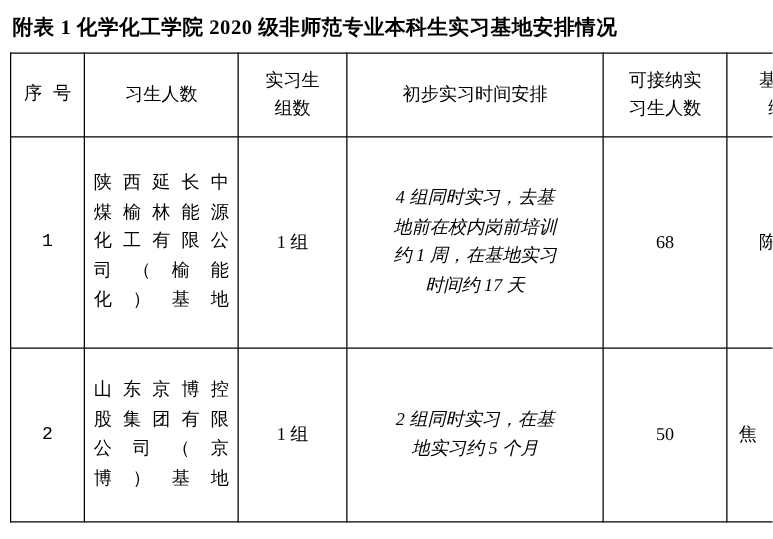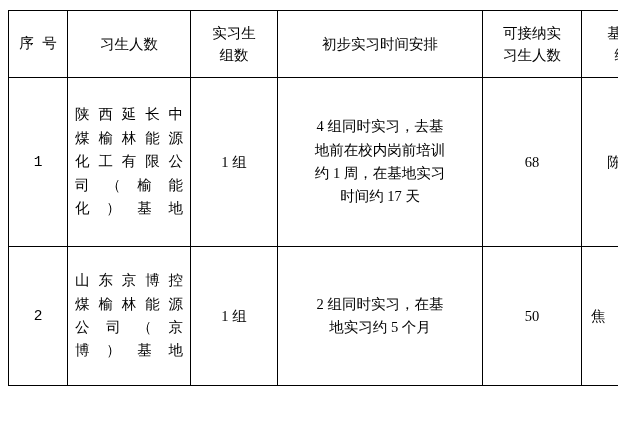--- a/index.html
+++ b/index.html
@@ -69,35 +69,37 @@
     line-height: 1.62;
     padding: 0 2px;
   }
   .justify-time {
     display: block;
     text-align: justify;
     text-align-last: center;
     white-space: pre-line;
     line-height: 1.62;
     padding: 0 4px;
+    font-style: italic;
   }
   .spread-contact {
     display: block;
     text-align: justify;
     text-align-last: justify;
     padding: 0 4px;
   }
   tr.body-row td { height: 160px; }
   tr.body-row.row-2 td { height: 130px; }
 </style>
 </head>
 <body>
 
 <div class="page">
 
+  <div class="doc-title">附表 1  化学化工学院 2020 级非师范专业本科生实习基地安排情况</div>
 
   <table class="schedule">
     <thead>
       <tr>
         <td class="col-idx">
             <span class="cell-wrap">序 号</span>
           </td>
         <td class="col-base">
             <span class="cell-wrap">习生人数</span>
           </td>
@@ -145,21 +147,21 @@
         <td class="col-contact">
             <span class="cell-wrap">陈建刚</span>
           </td>
       </tr>
       <tr class="body-row row-2">
         <td class="col-idx">
             <span class="cell-wrap">2</span>
           </td>
         <td class="col-base">
             <span class="justify-name">山东京博控
-煤榆林能源
+股集团有限
 公司（京
 博）基地</span>
           </td>
         <td class="col-group">
             <span class="cell-wrap">1 组</span>
           </td>
         <td class="col-time">
             <span class="justify-time">2 组同时实习，在基
 地实习约 5 个月</span>
           </td>

